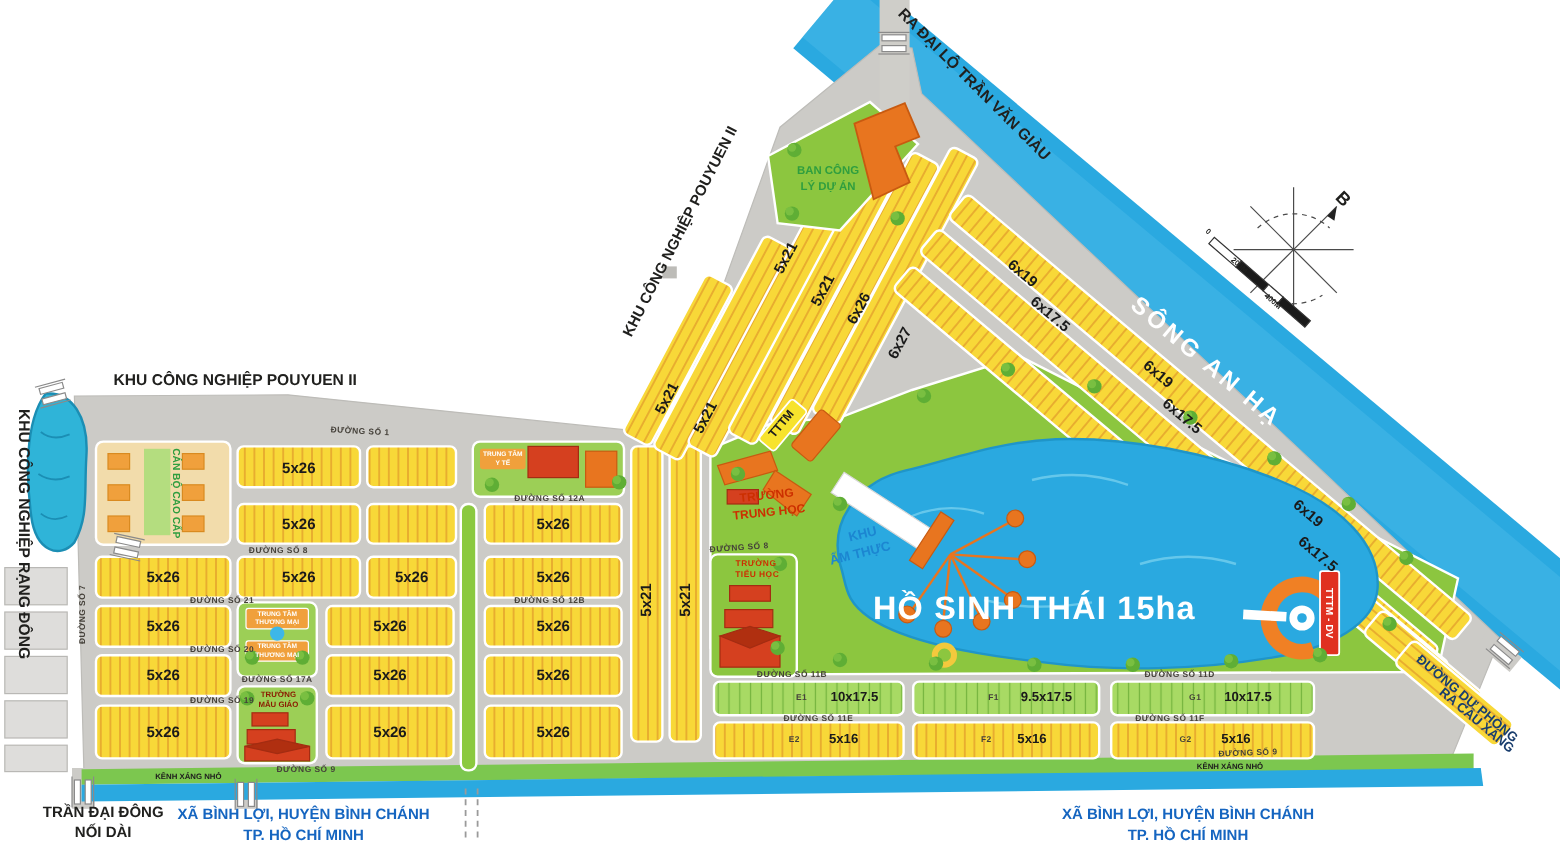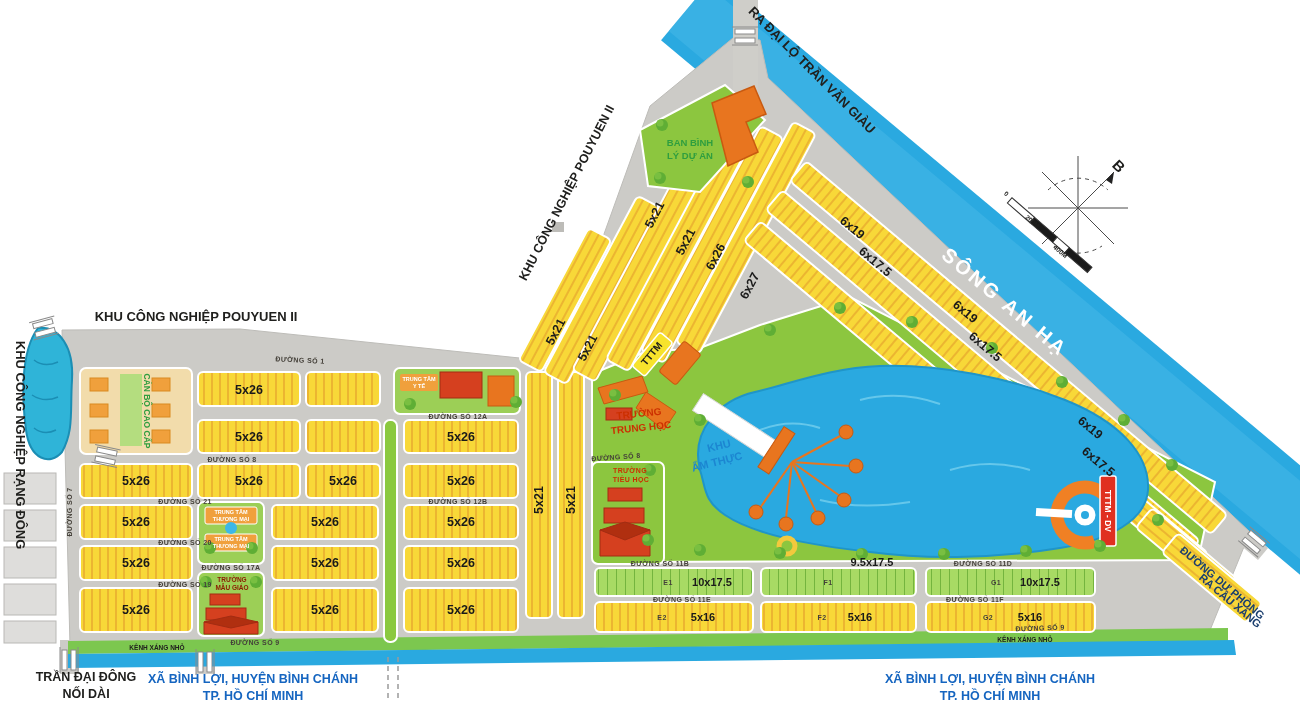--- a/index.html
+++ b/index.html
@@ -270,24 +270,25 @@
     <use href="#bridge" transform="translate(205,662) rotate(90)"></use>
     <use href="#bridge" transform="translate(1254,542) rotate(40)"></use>
   </g>
 </svg>
 
 <span class="lbl s13 c-dark" style="left:812px;top:70px;transform:translate(-50%,-50%) rotate(45deg);">RA ĐẠI LỘ TRẦN VĂN GIÀU</span>
 <span class="lbl s13 c-dark" style="left:196px;top:316px;transform:translate(-50%,-50%);">KHU CÔNG NGHIỆP POUYUEN II</span>
 <span class="lbl s12 c-dark" style="left:567px;top:193px;transform:translate(-50%,-50%) rotate(-63deg);">KHU CÔNG NGHIỆP POUYUEN II</span>
 <span class="lbl s13 c-dark" style="left:20px;top:445px;transform:translate(-50%,-50%) rotate(90deg);">KHU CÔNG NGHIỆP RẠNG ĐÔNG</span>
 <span class="lbl s20 c-white" style="left:1005px;top:302px;transform:translate(-50%,-50%) rotate(40deg);">SÔNG AN HẠ</span>
+<span class="lbl s27 c-white" style="left:862px;top:507px;transform:translate(-50%,-50%);">HỒ SINH THÁI 15ha</span>
 
 <span class="lbl s11 c-sky" style="left:719px;top:446px;transform:translate(-50%,-50%) rotate(-14deg);">KHU</span>
 <span class="lbl s11 c-sky" style="left:717px;top:462px;transform:translate(-50%,-50%) rotate(-14deg);">ẨM THỰC</span>
-<span class="lbl s9 c-green" style="left:690px;top:143px;transform:translate(-50%,-50%);">BAN BÌNH</span>
+<span class="lbl s9 c-green" style="left:690px;top:143px;transform:translate(-50%,-50%);">BAN CÔNG</span>
 <span class="lbl s9 c-green" style="left:690px;top:156px;transform:translate(-50%,-50%);">LÝ DỰ ÁN</span>
 <span class="lbl s10 c-red" style="left:639px;top:414px;transform:translate(-50%,-50%) rotate(-6deg);">TRƯỜNG</span>
 <span class="lbl s10 c-red" style="left:641px;top:428px;transform:translate(-50%,-50%) rotate(-6deg);">TRUNG HỌC</span>
 <span class="lbl s7 c-red" style="left:630px;top:470px;transform:translate(-50%,-50%);">TRƯỜNG</span>
 <span class="lbl s7 c-red" style="left:631px;top:479px;transform:translate(-50%,-50%);">TIỂU HỌC</span>
 <span class="lbl s6 c-dred" style="left:232px;top:580px;transform:translate(-50%,-50%);">TRƯỜNG</span>
 <span class="lbl s6 c-dred" style="left:232px;top:588px;transform:translate(-50%,-50%);">MẪU GIÁO</span>
 <span class="lbl s5 c-white" style="left:419px;top:380px;transform:translate(-50%,-50%);">TRUNG TÂM</span>
 <span class="lbl s5 c-white" style="left:419px;top:387px;transform:translate(-50%,-50%);">Y TẾ</span>
 <span class="lbl s5 c-white" style="left:231px;top:513px;transform:translate(-50%,-50%);">TRUNG TÂM</span>
@@ -340,21 +341,21 @@
 <span class="lbl s12 c-lot" style="left:750px;top:286px;transform:translate(-50%,-50%) rotate(-62deg);">6x27</span>
 
 <span class="lbl s12 c-lot" style="left:852px;top:228px;transform:translate(-50%,-50%) rotate(40deg);">6x19</span>
 <span class="lbl s12 c-lot" style="left:965px;top:312px;transform:translate(-50%,-50%) rotate(40deg);">6x19</span>
 <span class="lbl s12 c-lot" style="left:1090px;top:428px;transform:translate(-50%,-50%) rotate(40deg);">6x19</span>
 <span class="lbl s12 c-lot" style="left:875px;top:262px;transform:translate(-50%,-50%) rotate(40deg);">6x17.5</span>
 <span class="lbl s12 c-lot" style="left:985px;top:347px;transform:translate(-50%,-50%) rotate(40deg);">6x17.5</span>
 <span class="lbl s12 c-lot" style="left:1098px;top:462px;transform:translate(-50%,-50%) rotate(40deg);">6x17.5</span>
 
 <span class="lbl s11 c-lot" style="left:712px;top:582px;transform:translate(-50%,-50%);">10x17.5</span>
-<span class="lbl s11 c-lot" style="left:872px;top:562px;transform:translate(-50%,-50%);">9.5x17.5</span>
+<span class="lbl s11 c-lot" style="left:872px;top:582px;transform:translate(-50%,-50%);">9.5x17.5</span>
 <span class="lbl s11 c-lot" style="left:1040px;top:582px;transform:translate(-50%,-50%);">10x17.5</span>
 <span class="lbl s11 c-lot" style="left:703px;top:617px;transform:translate(-50%,-50%);">5x16</span>
 <span class="lbl s11 c-lot" style="left:860px;top:617px;transform:translate(-50%,-50%);">5x16</span>
 <span class="lbl s11 c-lot" style="left:1030px;top:617px;transform:translate(-50%,-50%);">5x16</span>
 
 <span class="lbl s7 c-street" style="left:668px;top:582px;transform:translate(-50%,-50%);">E1</span>
 <span class="lbl s7 c-street" style="left:828px;top:582px;transform:translate(-50%,-50%);">F1</span>
 <span class="lbl s7 c-street" style="left:996px;top:582px;transform:translate(-50%,-50%);">G1</span>
 <span class="lbl s7 c-street" style="left:662px;top:617px;transform:translate(-50%,-50%);">E2</span>
 <span class="lbl s7 c-street" style="left:822px;top:617px;transform:translate(-50%,-50%);">F2</span>

